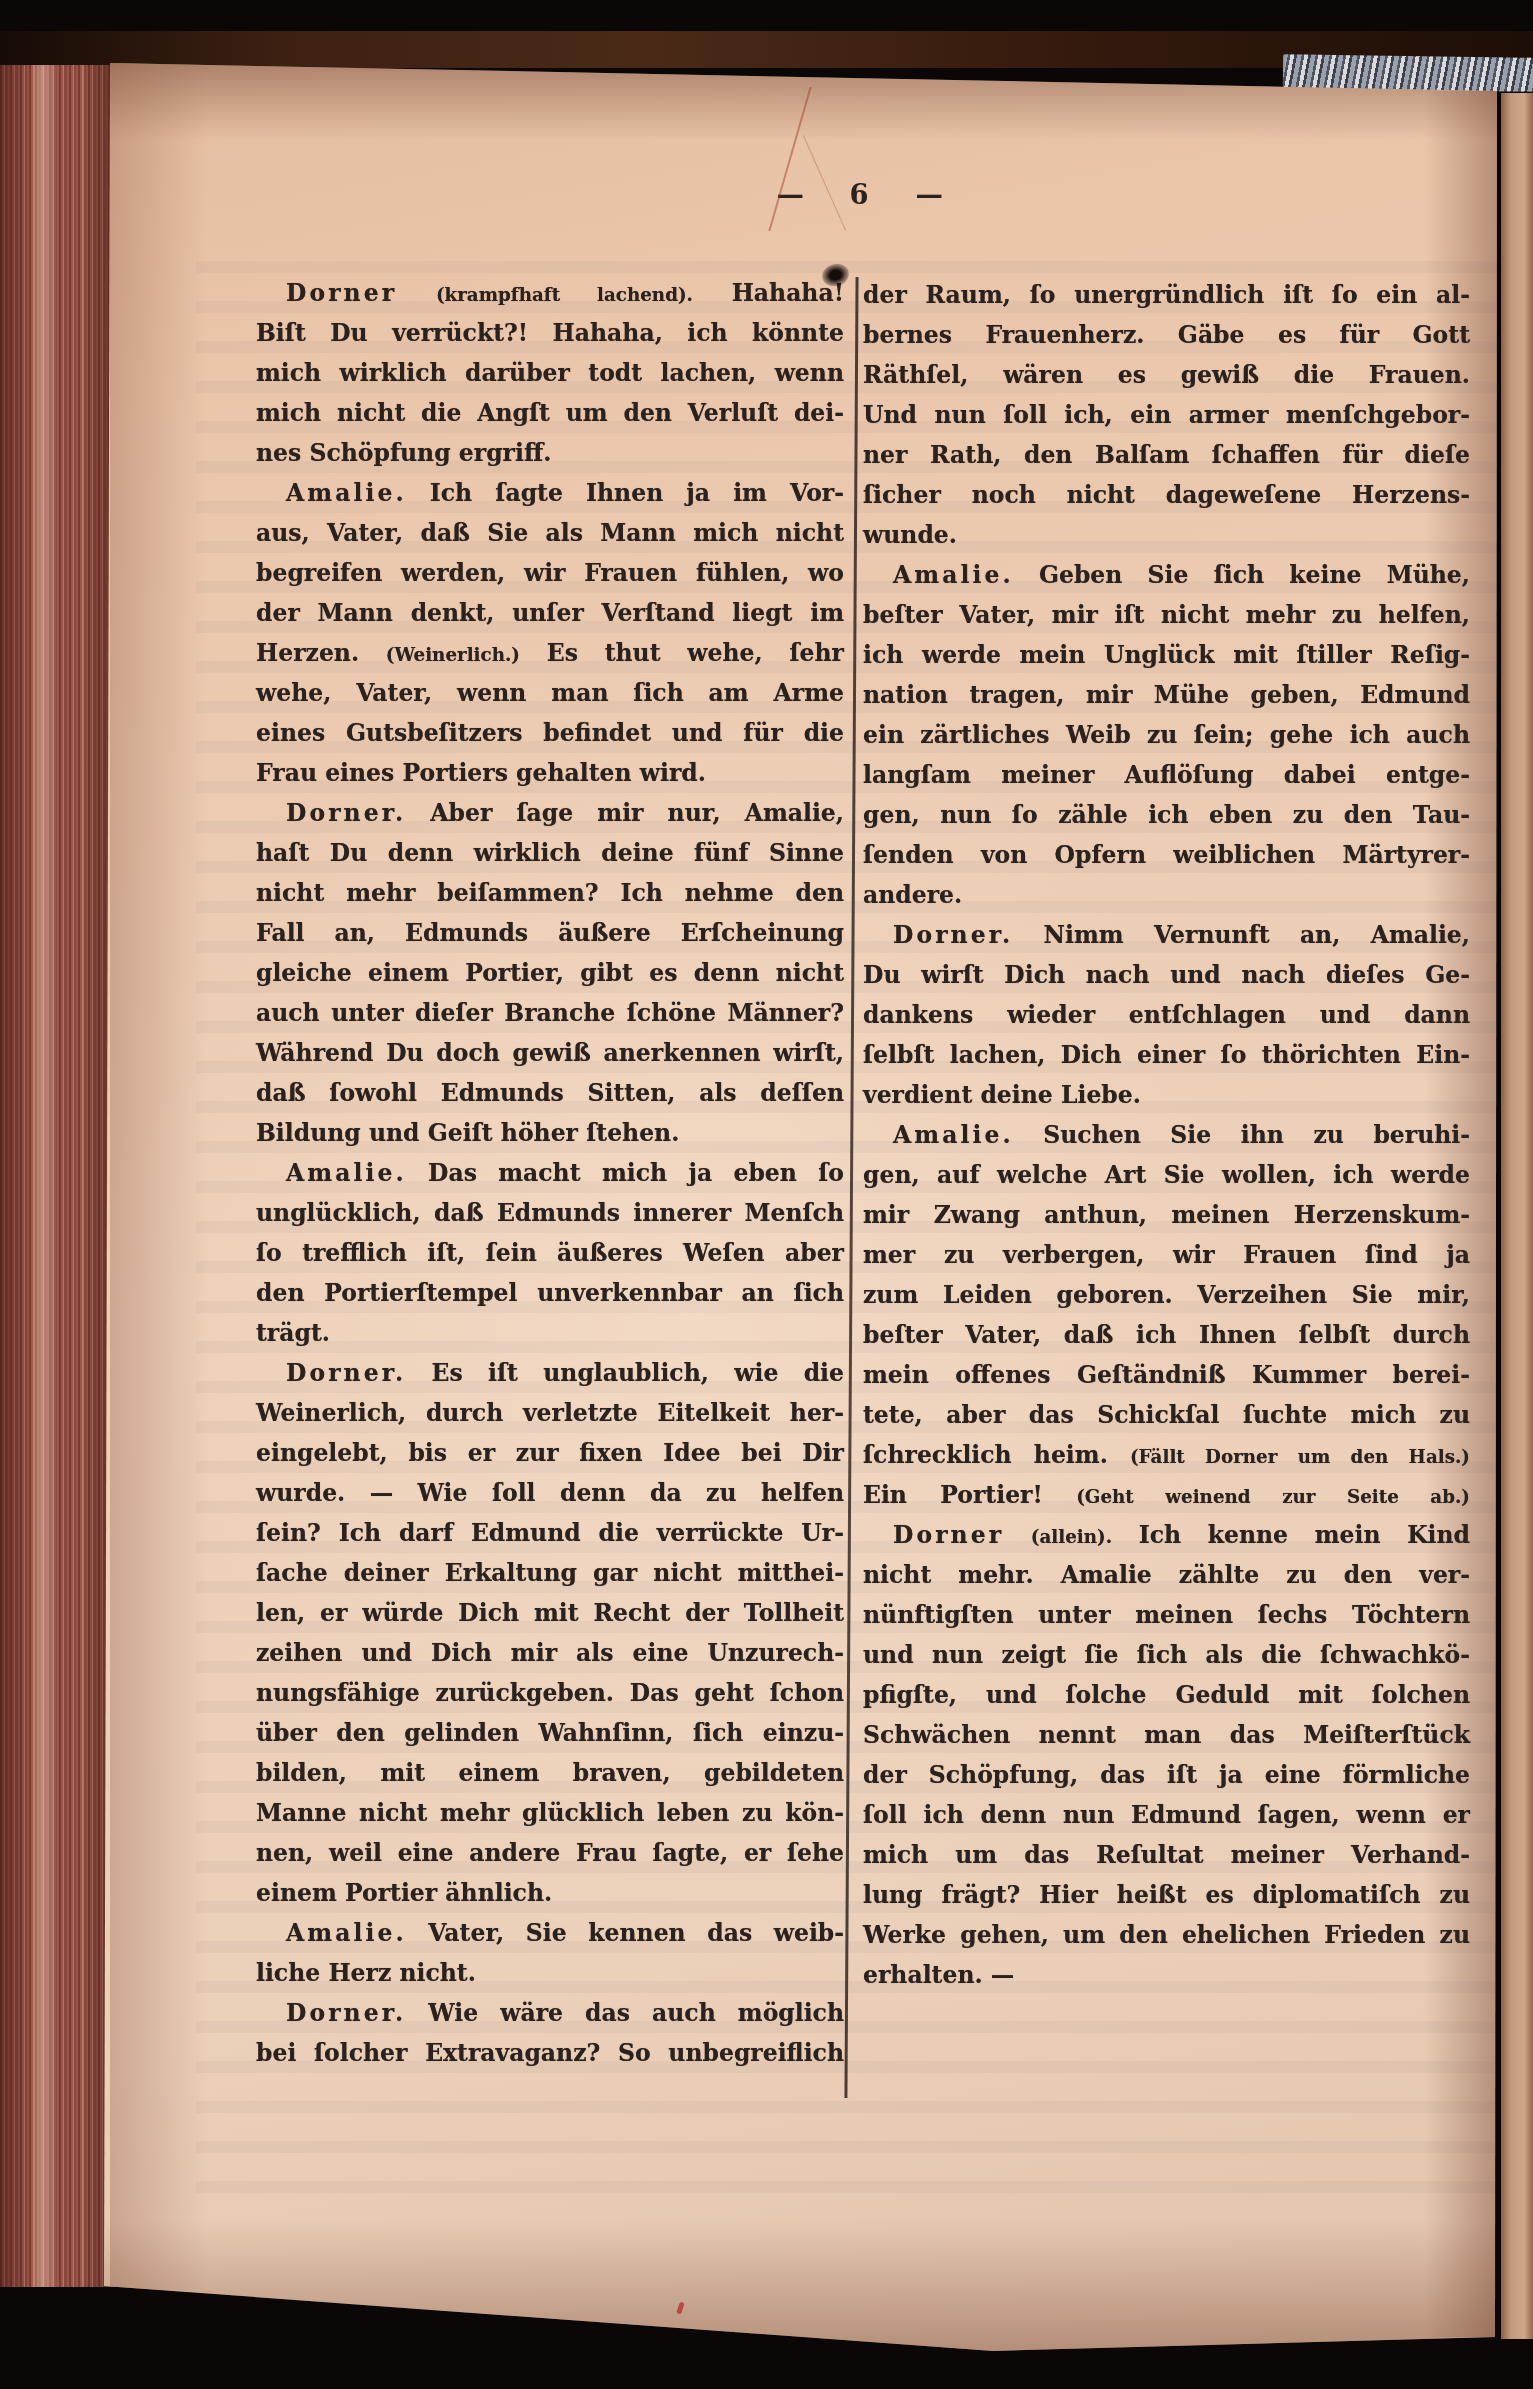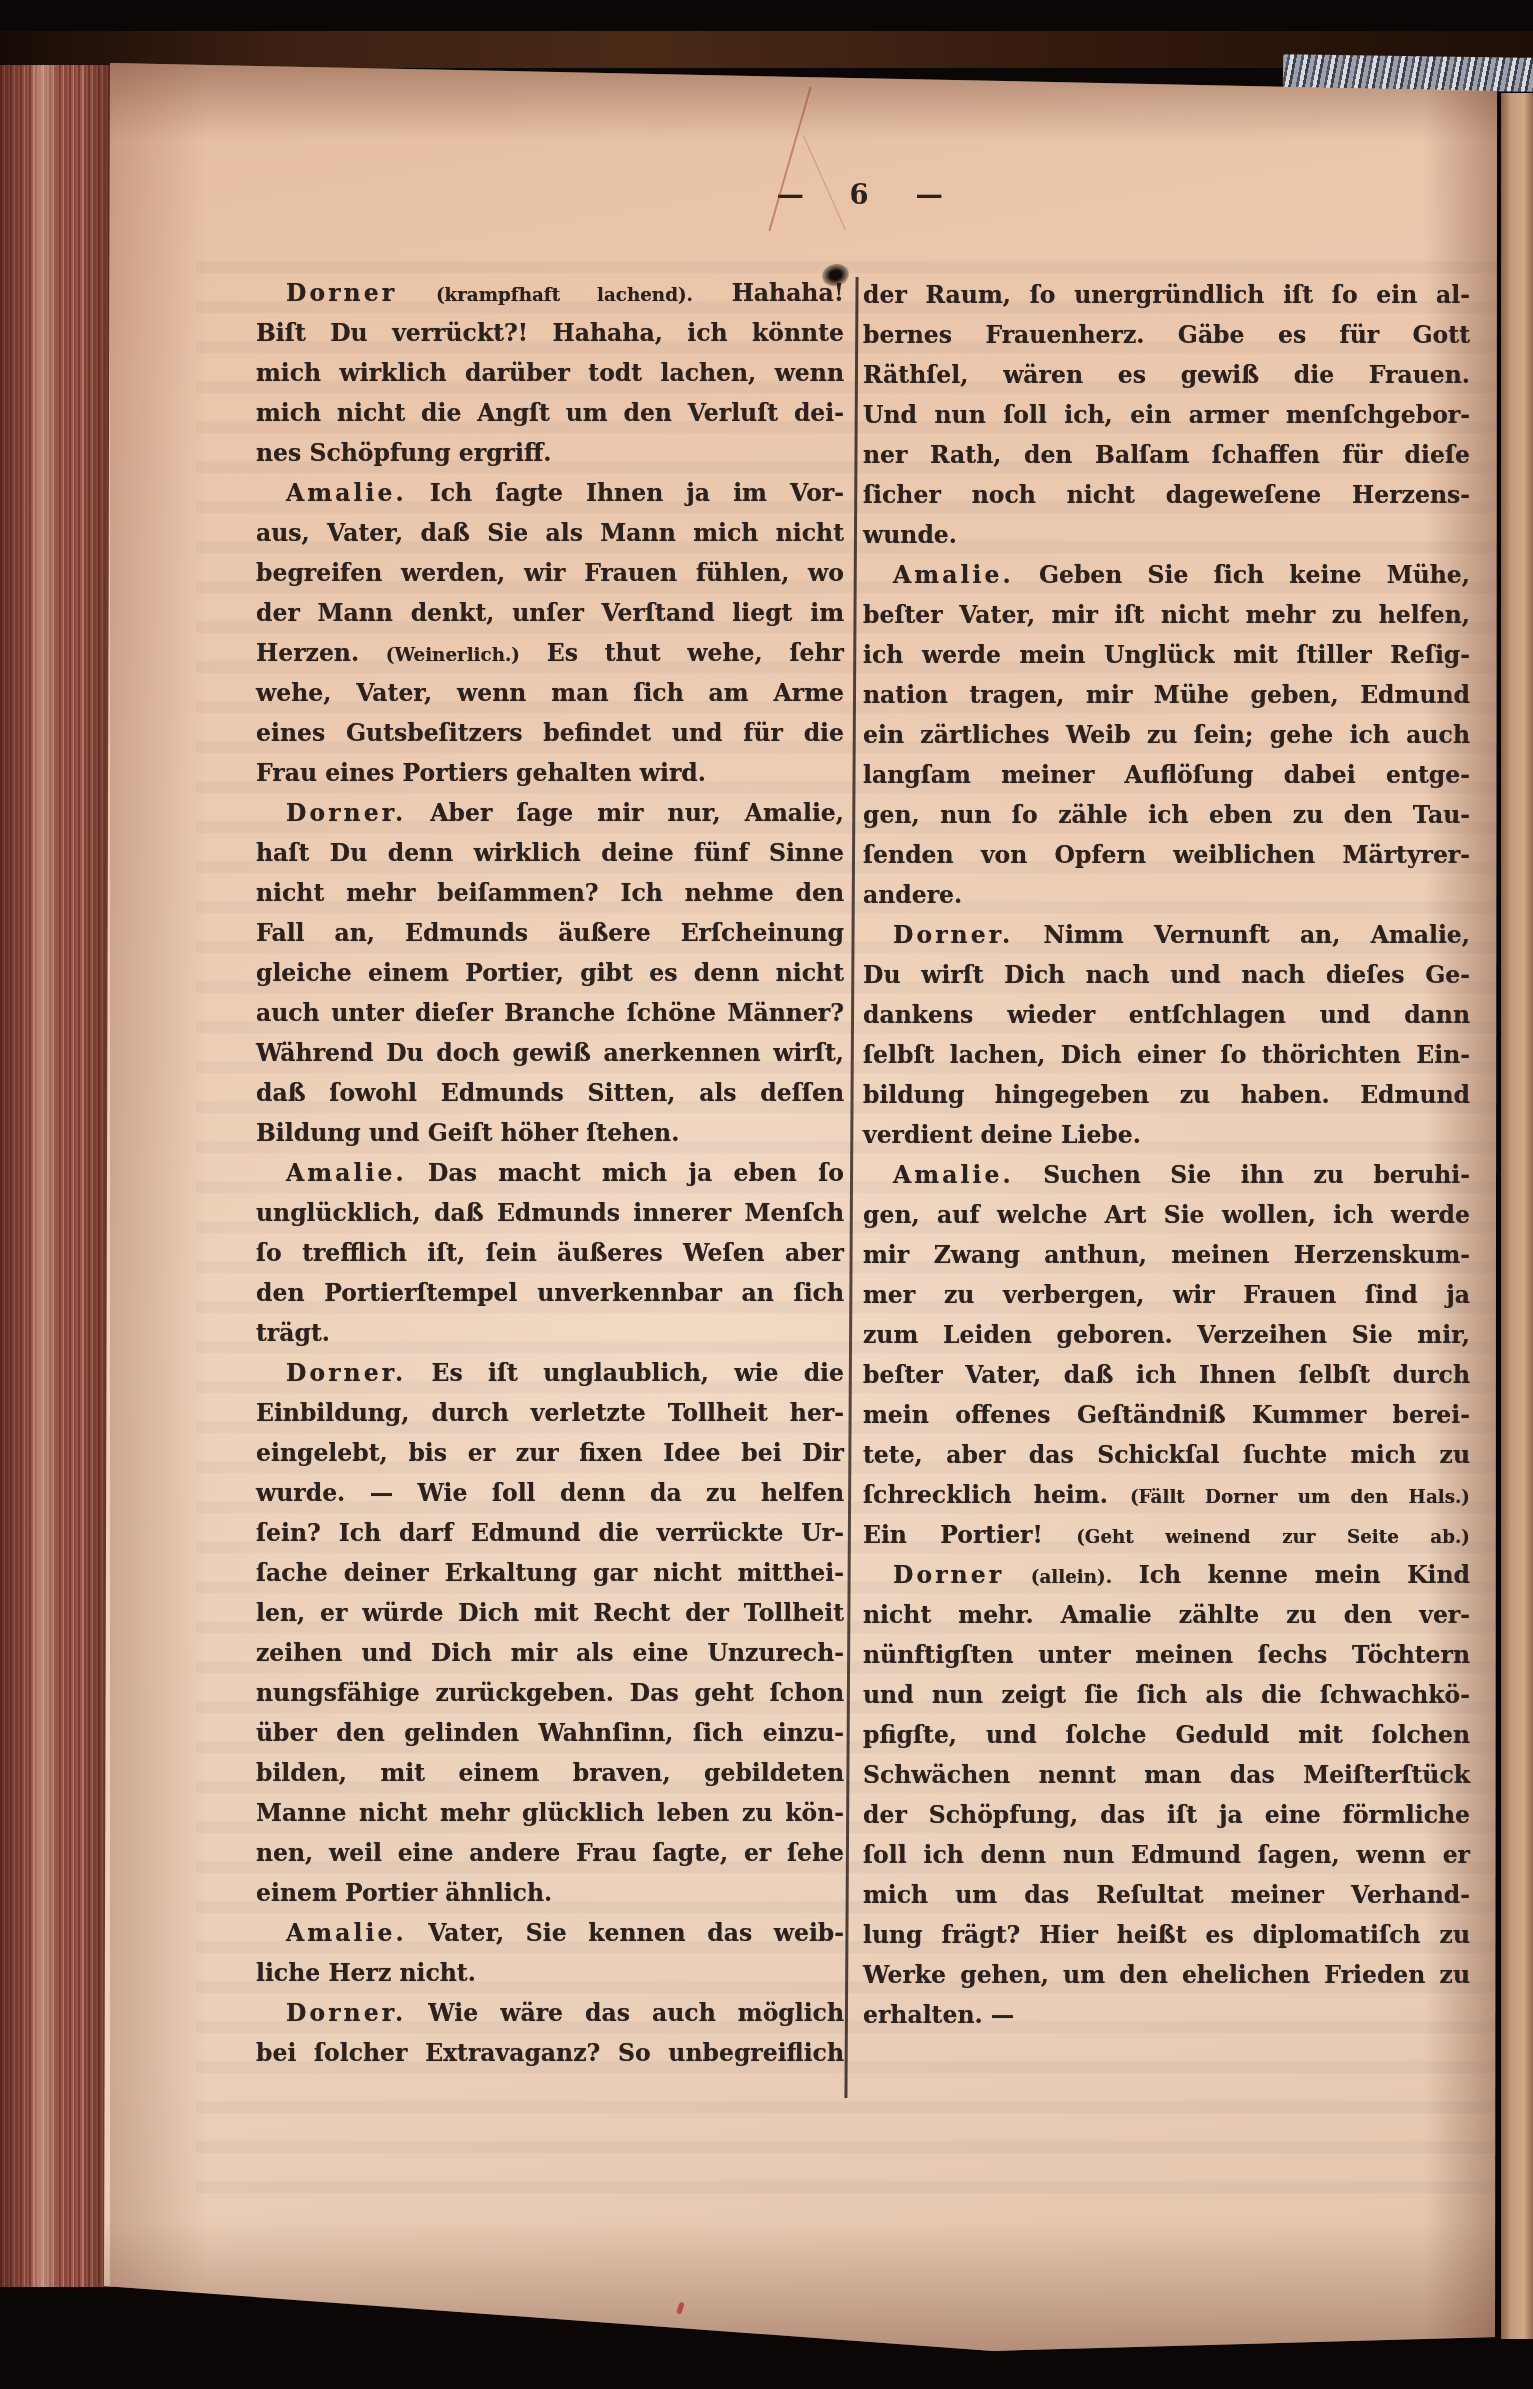--- a/index.html
+++ b/index.html
@@ -109,21 +109,21 @@
         <div class="line"><span>auch unter dieſer Branche ſchöne Männer?</span></div>
         <div class="line"><span>Während Du doch gewiß anerkennen wirſt,</span></div>
         <div class="line"><span>daß ſowohl Edmunds Sitten, als deſſen</span></div>
         <div class="line end"><span>Bildung und Geiſt höher ſtehen.</span></div>
         <div class="line ind"><span class="speaker">Amalie.</span><span> Das macht mich ja eben ſo</span></div>
         <div class="line"><span>unglücklich, daß Edmunds innerer Menſch</span></div>
         <div class="line"><span>ſo trefflich iſt, ſein äußeres Weſen aber</span></div>
         <div class="line"><span>den Portierſtempel unverkennbar an ſich</span></div>
         <div class="line end"><span>trägt.</span></div>
         <div class="line ind"><span class="speaker">Dorner.</span><span> Es iſt unglaublich, wie die</span></div>
-        <div class="line"><span>Einbildung, durch verletzte Tollheit her-</span></div>
+        <div class="line"><span>Weinerlich, durch verletzte Eitelkeit her-</span></div>
         <div class="line"><span>eingelebt, bis er zur fixen Idee bei Dir</span></div>
         <div class="line"><span>wurde. — Wie ſoll denn da zu helfen</span></div>
         <div class="line"><span>ſein? Ich darf Edmund die verrückte Ur-</span></div>
         <div class="line"><span>ſache deiner Erkaltung gar nicht mitthei-</span></div>
         <div class="line"><span>len, er würde Dich mit Recht der Tollheit</span></div>
         <div class="line"><span>zeihen und Dich mir als eine Unzurech-</span></div>
         <div class="line"><span>nungsfähige zurückgeben. Das geht ſchon</span></div>
         <div class="line"><span>über den gelinden Wahnſinn, ſich einzu-</span></div>
         <div class="line"><span>bilden, mit einem braven, gebildeten</span></div>
         <div class="line"><span>Manne nicht mehr glücklich leben zu kön-</span></div>
@@ -148,21 +148,20 @@
         <div class="line"><span>nation tragen, mir Mühe geben, Edmund</span></div>
         <div class="line"><span>ein zärtliches Weib zu ſein; gehe ich auch</span></div>
         <div class="line"><span>langſam meiner Auflöſung dabei entge-</span></div>
         <div class="line"><span>gen, nun ſo zähle ich eben zu den Tau-</span></div>
         <div class="line"><span>ſenden von Opfern weiblichen Märtyrer-</span></div>
         <div class="line end"><span>andere.</span></div>
         <div class="line ind"><span class="speaker">Dorner.</span><span> Nimm Vernunft an, Amalie,</span></div>
         <div class="line"><span>Du wirſt Dich nach und nach dieſes Ge-</span></div>
         <div class="line"><span>dankens wieder entſchlagen und dann</span></div>
         <div class="line"><span>ſelbſt lachen, Dich einer ſo thörichten Ein-</span></div>
-        <div class="line"><span>bildung hingegeben zu haben. Edmund</span></div>
         <div class="line end"><span>verdient deine Liebe.</span></div>
         <div class="line ind"><span class="speaker">Amalie.</span><span> Suchen Sie ihn zu beruhi-</span></div>
         <div class="line"><span>gen, auf welche Art Sie wollen, ich werde</span></div>
         <div class="line"><span>mir Zwang anthun, meinen Herzenskum-</span></div>
         <div class="line"><span>mer zu verbergen, wir Frauen ſind ja</span></div>
         <div class="line"><span>zum Leiden geboren. Verzeihen Sie mir,</span></div>
         <div class="line"><span>beſter Vater, daß ich Ihnen ſelbſt durch</span></div>
         <div class="line"><span>mein offenes Geſtändniß Kummer berei-</span></div>
         <div class="line"><span>tete, aber das Schickſal ſuchte mich zu</span></div>
         <div class="line"><span>ſchrecklich heim. </span><span class="stage">(Fällt Dorner um den Hals.)</span></div>

